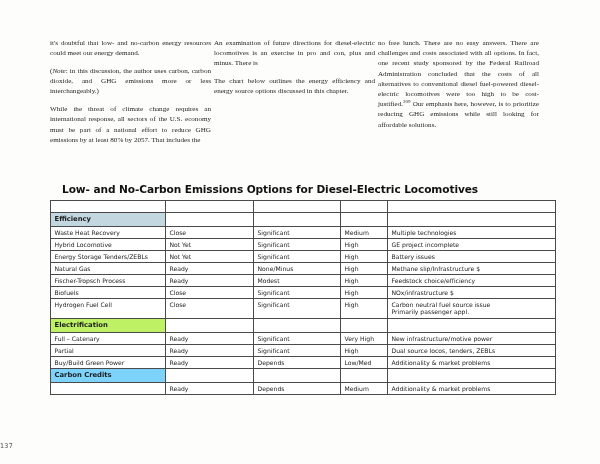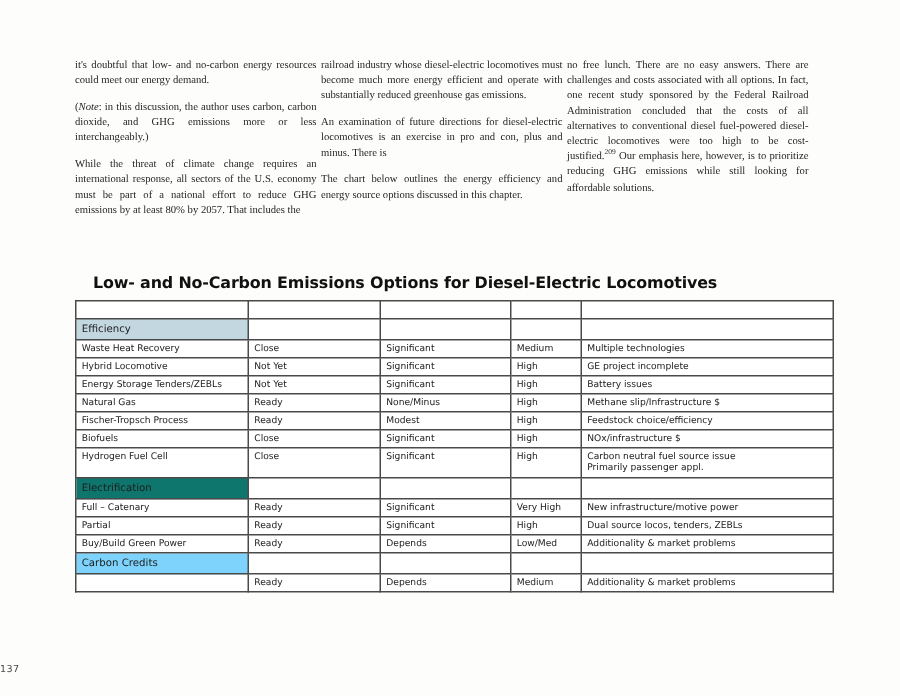--- a/index.html
+++ b/index.html
@@ -79,36 +79,36 @@
   thead th.th-mid { vertical-align: middle; }
   
   col.c1 { width: 115px; }
   col.c2 { width: 88px; }
   col.c3 { width: 87px; }
   col.c4 { width: 47px; }
   col.c5 { width: 168px; }
 
   
   tr.section td {
-    font-weight: normal;
+    font-weight: bold;
     font-size: 6.8px;
     padding-top: 2.2px;
     padding-bottom: 2.4px;
   }
   tr.section td.lbl { }
   tr.section td.blank { background: #ffffff; }
 
   
   .eff-head td.lbl { background: #c3d7e0; }
   .eff-row   td    { background: #c7dae4; }
 
   .alt-head td.lbl { background: #d6cabd; }
   .alt-row   td    { background: #ddd2c8; }
 
-  .ele-head td.lbl { background: #0f766e; }
+  .ele-head td.lbl { background: #bef264; }
   .ele-row   td    { background: #f6c3ab; }
 
   .cc-head  td.lbl { background: #7dd3fc; }
   .cc-row    td    { background: #afd9b7; }
 
   
   .folio {
     position: absolute;
     left: 0; right: 0;
     bottom: 14px;
@@ -126,21 +126,20 @@
 
   <div class="cols">
 
     <div class="col">
       <p>it's doubtful that low- and no-carbon energy resources could meet our energy demand.</p>
       <p><span>(</span><i>Note</i><span>: in this discussion, the author uses carbon, carbon dioxide, and GHG emissions more or less interchangeably.)</span></p>
       <p>While the threat of climate change requires an international response, all sectors of the U.S. economy must be part of a national effort to reduce GHG emissions by at least 80% by 2057. That includes the</p>
     </div>
 
     <div class="col">
-      <p>railroad industry whose diesel-electric locomotives must become much more energy efficient and operate with substantially reduced greenhouse gas emissions.</p>
       <p>An examination of future directions for diesel-electric locomotives is an exercise in pro and con, plus and minus. There is</p>
       <p>The chart below outlines the energy efficiency and energy source options discussed in this chapter.</p>
     </div>
 
     <div class="col">
       <p><span>no free lunch. There are no easy answers. There are challenges and costs associated with all options. In fact, one recent study sponsored by the Federal Railroad Administration concluded that the costs of all alternatives to conventional diesel fuel-powered diesel-electric locomotives were too high to be cost-justified.</span><sup>209</sup><span> Our emphasis here, however, is to prioritize reducing GHG emissions while still looking for affordable solutions.</span></p>
     </div>
 
   </div>
 

